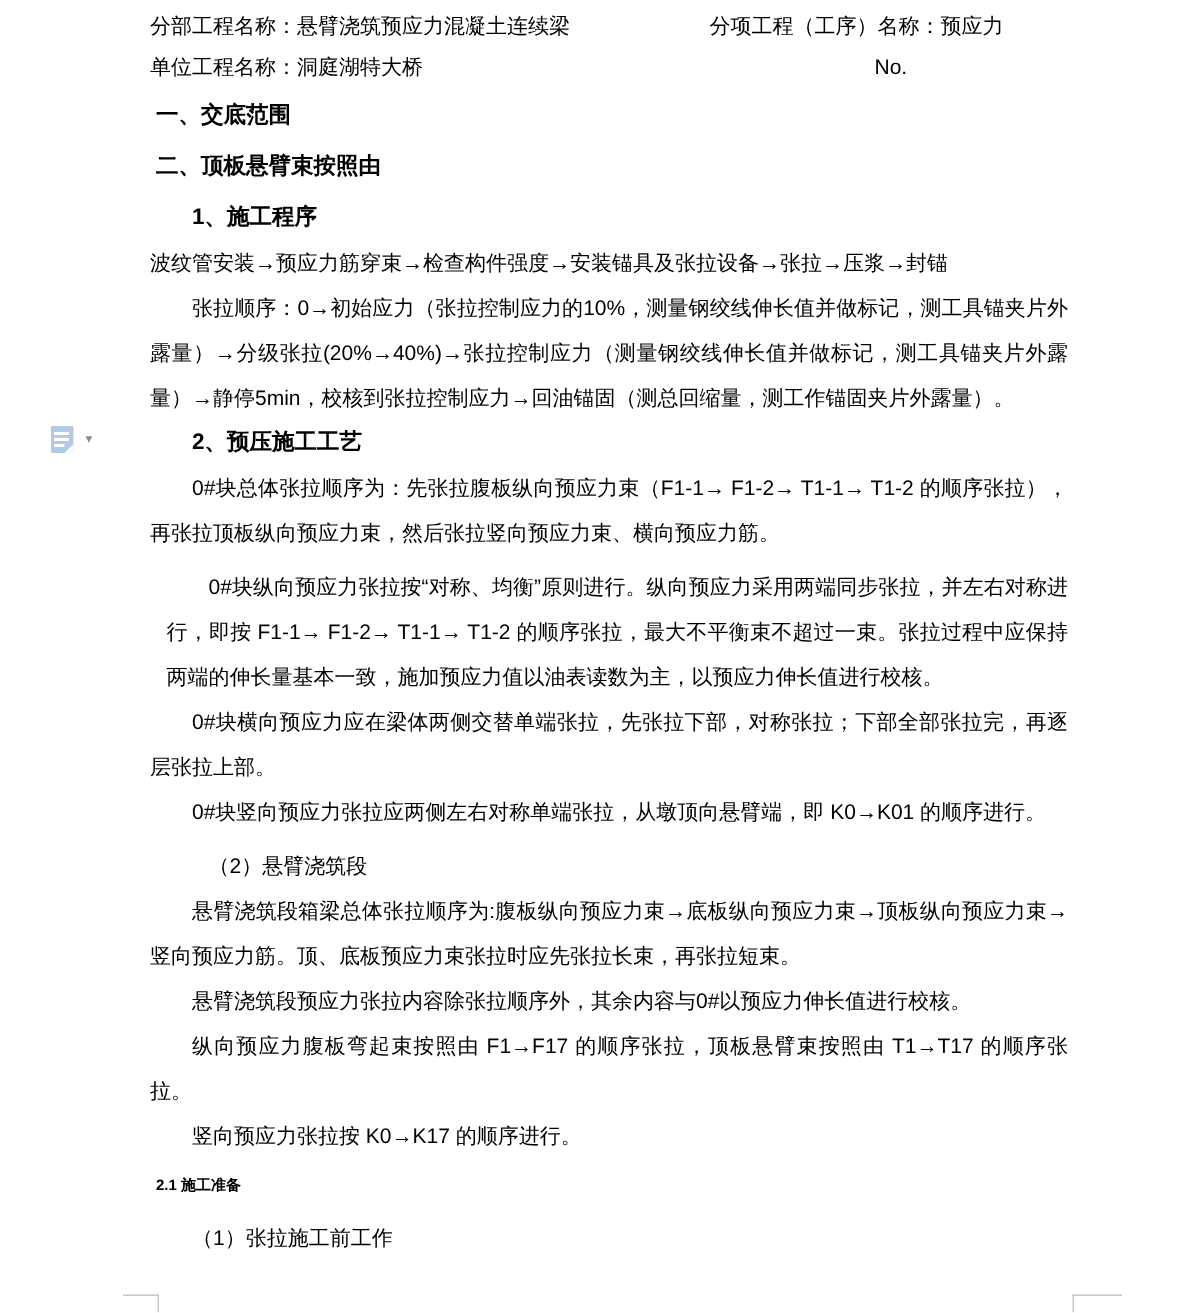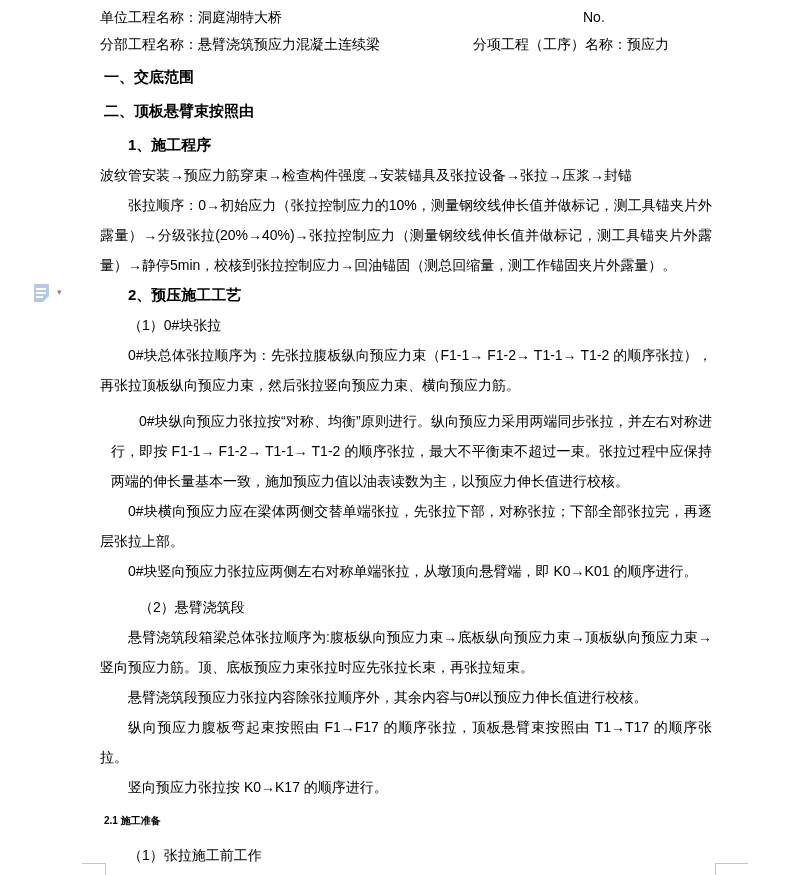--- a/index.html
+++ b/index.html
@@ -110,27 +110,27 @@
     border-left: 1px solid #c6c6c6;
   }
 </style>
 </head>
 <body>
 
 <div class="page">
   <div class="content">
 
     <div class="hdr">
-      <span>单位工程名称：洞庭湖特大桥</span>
-      <span class="right-a">No.</span>
+      <span>分部工程名称：悬臂浇筑预应力混凝土连续梁</span>
+      <span class="right-b">分项工程（工序）名称：预应力</span>
     </div>
 
     <div class="hdr">
-      <span>分部工程名称：悬臂浇筑预应力混凝土连续梁</span>
-      <span class="right-b">分项工程（工序）名称：预应力</span>
+      <span>单位工程名称：洞庭湖特大桥</span>
+      <span class="right-a">No.</span>
     </div>
 
     <div class="h1">一、交底范围</div>
 
 
     <div class="h1">二、顶板悬臂束按照由</div>
 
     <div class="h2">1、施工程序</div>
 
     <p class="body">波纹管安装→预应力筋穿束→检查构件强度→安装锚具及张拉设备→张拉→压浆→封锚</p>
@@ -143,21 +143,20 @@
           <span class="line l1"></span>
             <span class="line l2"></span>
             <span class="line l3"></span>
           <span class="fold"></span>
         </span>
         <span class="drop-arrow">▾</span>
       </span>
       <span>2、预压施工工艺</span>
     </div>
 
-    <p class="body ind">（1）0#块张拉</p>
 
     <p class="body ind">0#块总体张拉顺序为：先张拉腹板纵向预应力束（F1-1→ F1-2→ T1-1→ T1-2 的顺序张拉），再张拉顶板纵向预应力束，然后张拉竖向预应力束、横向预应力筋。</p>
 
     <p class="body ind sp-top">0#块纵向预应力张拉按“对称、均衡”原则进行。纵向预应力采用两端同步张拉，并左右对称进行，即按 F1-1→ F1-2→ T1-1→ T1-2 的顺序张拉，最大不平衡束不超过一束。张拉过程中应保持两端的伸长量基本一致，施加预应力值以油表读数为主，以预应力伸长值进行校核。</p>
 
     <p class="body ind">0#块横向预应力应在梁体两侧交替单端张拉，先张拉下部，对称张拉；下部全部张拉完，再逐层张拉上部。</p>
 
     <p class="body ind">0#块竖向预应力张拉应两侧左右对称单端张拉，从墩顶向悬臂端，即 K0→K01 的顺序进行。</p>
 
     <p class="body ind sp-top">（2）悬臂浇筑段</p>

